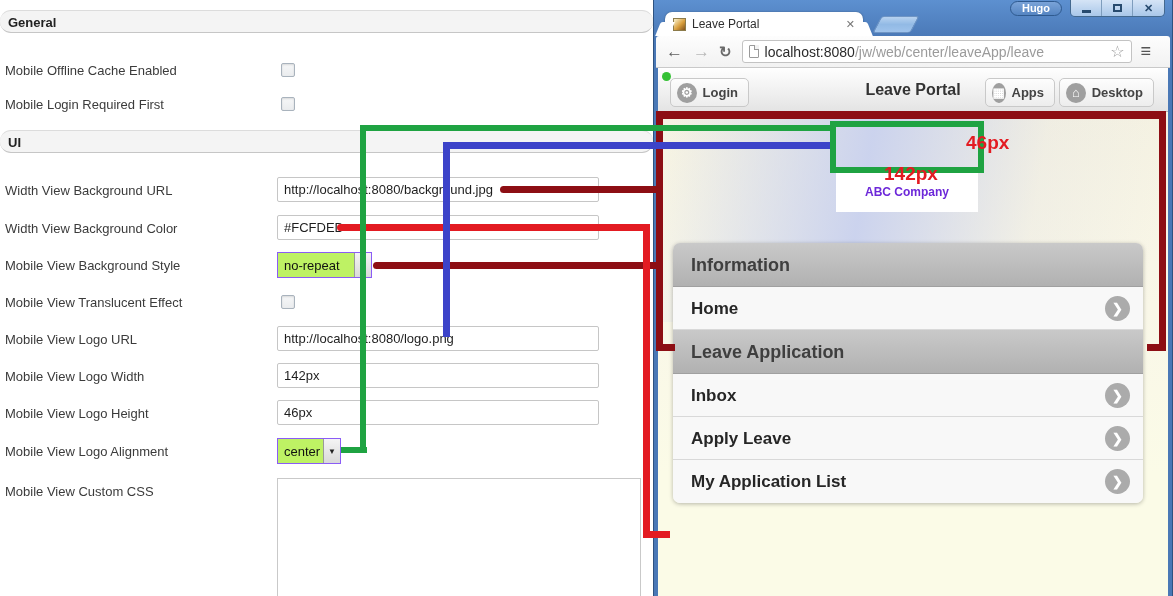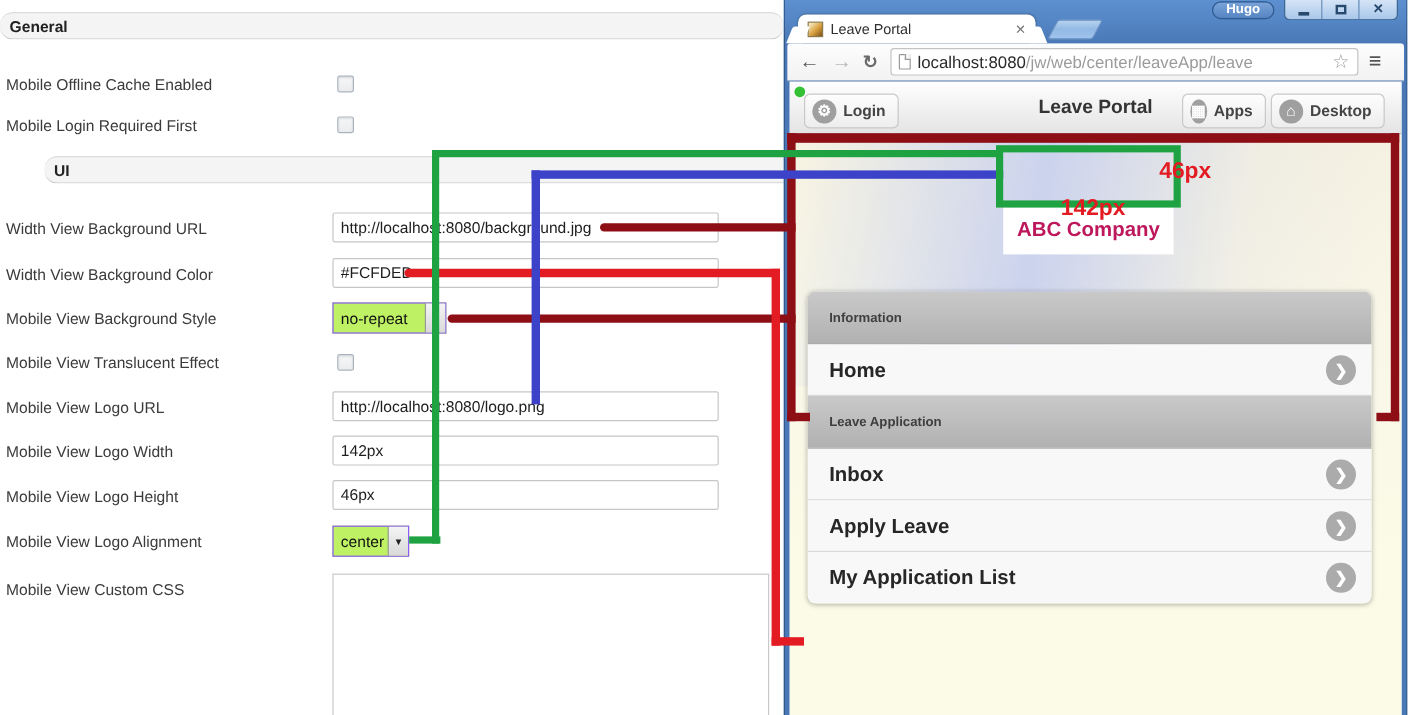--- a/index.html
+++ b/index.html
@@ -6,21 +6,21 @@
   html,body { width:1173px; height:596px; overflow:hidden; background:#fff;
               font-family:"Liberation Sans", sans-serif; }
   #app { position:relative; width:1173px; height:596px; overflow:hidden; background:#fff; }
 
   
   #left-panel { position:absolute; left:0; top:0; width:653px; height:596px; background:#fff; }
   .section-band { position:absolute; left:0; width:653px; height:23px; background:#f4f4f4;
                   border-top:1px solid #dcdcdc; border-bottom:1px solid #c6c6c6;
                   font-size:13px; font-weight:bold; color:#222; padding:4px 0 0 8px;border-radius:11px; }
   #band-general { top:10px; }
-  #band-ui { top:130px;margin-left:37px; }
+  #band-ui { top:130px; }
 
   .frow { position:absolute; left:0; width:653px; }
   .flabel { position:absolute; left:5px; top:6px; font-size:13px; color:#3b3b3b; white-space:nowrap; }
   .clabel { top:0; }
   .tinput { position:absolute; left:277px; top:0; width:322px; height:25px;
             border:1px solid #c6c6c6; border-radius:2px; background:#fff;
             font-family:"Liberation Sans", sans-serif; font-size:13px; color:#1e1e1e; padding:2px 6px; }
   .fakebox { position:absolute; left:281px; top:0; width:14px; height:14px;
              background:linear-gradient(#f6f7f8,#eaecee); border:1px solid #a9b3bd;
              box-shadow:inset 0 1px 2px rgba(0,0,0,.12); border-radius:2px; }
@@ -118,26 +118,26 @@
   #m-title { position:absolute; left:155px; top:12px; width:200px; text-align:center;
              font-size:16px; font-weight:bold; color:#333; }
 
   #m-bg { position:absolute; left:0; top:44px; width:510px; height:484px;
           background:linear-gradient(180deg,#f5f2e2 0%,#f9f7e8 40%,#fbfbe7 75%,#fbfbe7 100%); }
   #m-bg-sheen { position:absolute; left:0; top:0; width:510px; height:210px;
                 background:linear-gradient(100deg, rgba(244,240,226,0) 3%, rgba(201,209,238,.95) 40%, rgba(223,223,228,.25) 72%, rgba(247,244,230,0) 95%); }
 
   #m-logo { position:absolute; left:178px; top:60px; width:142px; height:40px; background:#fff;
             display:flex; align-items:center; justify-content:center;
-            font-size:17px; font-weight:bold; color:#be185d; }
+            font-size:12px; font-weight:bold; color:#6d28d9; }
 
   #m-list { position:absolute; left:15px; top:131px; width:470px; border-radius:7px; overflow:hidden;
             box-shadow:0 1px 4px rgba(0,0,0,.28); }
   .m-group { height:44px; background:linear-gradient(#c9c9c9,#b1b1b1); color:#3f3f3f;
-             font-size:11px; font-weight:bold; line-height:44px; padding-left:18px;
+             font-size:18px; font-weight:bold; line-height:44px; padding-left:18px;
              border-bottom:1px solid #a0a0a0; }
   .m-item { position:relative; height:43px; background:#f8f8f8; color:#262626;
             font-size:17px; font-weight:bold; line-height:43px; padding-left:18px;
             border-bottom:1px solid #d9d9d9; }
   .m-item:last-child { border-bottom:none; }
   .chev { position:absolute; right:13px; top:9px; width:25px; height:25px; border-radius:50%;
           background:#ababab; color:#fff; font-size:13px; font-weight:bold;
           display:flex; align-items:center; justify-content:center; line-height:1; }
 
   

